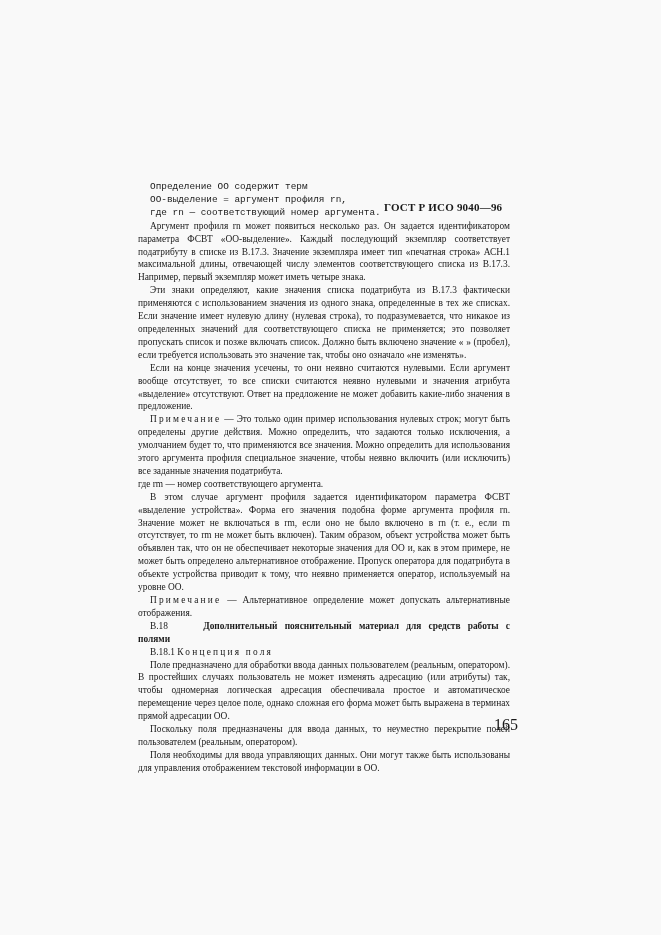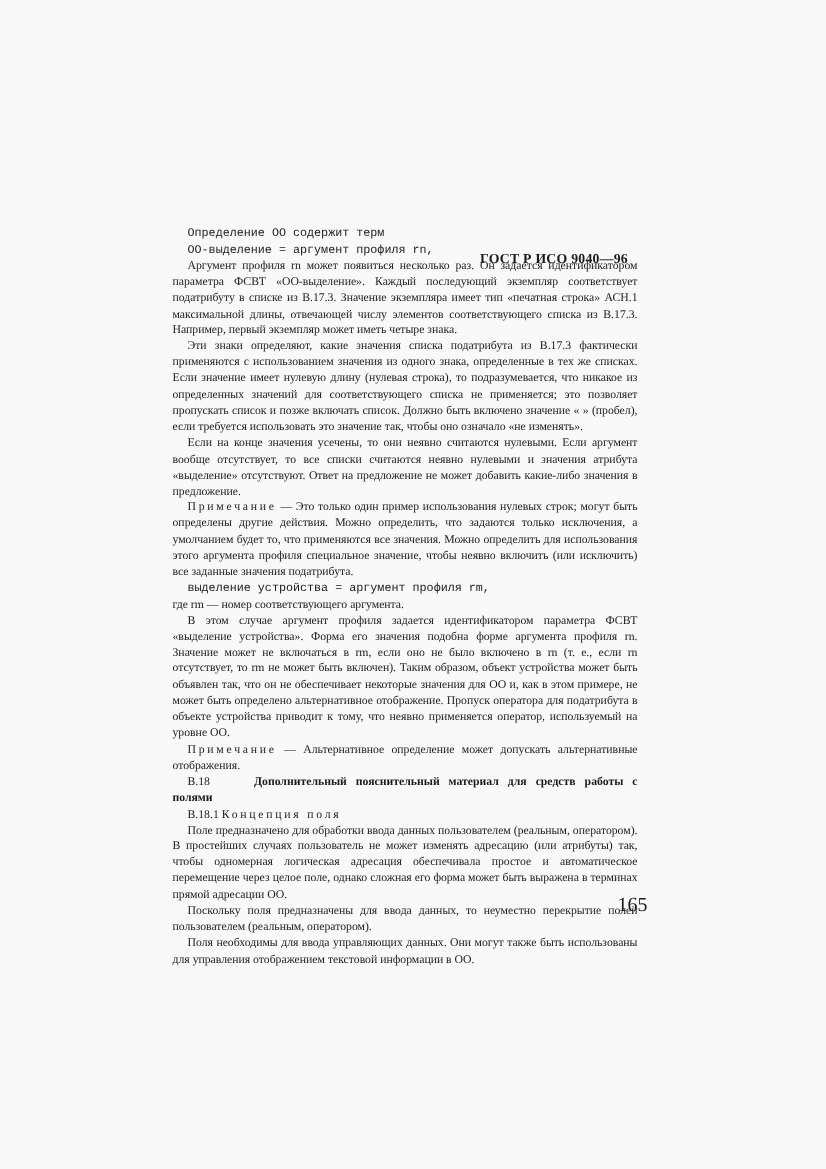--- a/index.html
+++ b/index.html
@@ -31,25 +31,25 @@
   }
 </style>
 </head>
 <body>
 
 <div class="header">ГОСТ Р ИСО 9040—96</div>
 
 <div class="body-text">
   <p class="formula">Определение ОО содержит терм</p>
   <p class="formula">ОО-выделение = аргумент профиля rn,</p>
+  <p class="formula">где rn — соответствующий номер аргумента.</p>
   <p class="ind">Аргумент профиля rn может появиться несколько раз. Он задается идентификатором параметра ФСВТ «ОО-выделение». Каждый последующий экземпляр соответствует податрибуту в списке из В.17.3. Значение экземпляра имеет тип «печатная строка» АСН.1 максимальной длины, отвечающей числу элементов соответствующего списка из В.17.3. Например, первый экземпляр может иметь четыре знака.</p>
   <p class="ind">Эти знаки определяют, какие значения списка податрибута из В.17.3 фактически применяются с использованием значения из одного знака, определенные в тех же списках. Если значение имеет нулевую длину (нулевая строка), то подразумевается, что никакое из определенных значений для соответствующего списка не применяется; это позволяет пропускать список и позже включать список. Должно быть включено значение « » (пробел), если требуется использовать это значение так, чтобы оно означало «не изменять».</p>
   <p class="ind">Если на конце значения усечены, то они неявно считаются нулевыми. Если аргумент вообще отсутствует, то все списки считаются неявно нулевыми и значения атрибута «выделение» отсутствуют. Ответ на предложение не может добавить какие-либо значения в предложение.</p>
   <p class="ind"><span class="spaced">Примечание</span><span> — Это только один пример использования нулевых строк; могут быть определены другие действия. Можно определить, что задаются только исключения, а умолчанием будет то, что применяются все значения. Можно определить для использования этого аргумента профиля специальное значение, чтобы неявно включить (или исключить) все заданные значения податрибута.</span></p>
-  <p class="formula">выделение устройства = аргумент профиля rm,</p>
   <p>где rm — номер соответствующего аргумента.</p>
   <p class="ind">В этом случае аргумент профиля задается идентификатором параметра ФСВТ «выделение устройства». Форма его значения подобна форме аргумента профиля rn. Значение может не включаться в rm, если оно не было включено в rn (т. е., если rn отсутствует, то rm не может быть включен). Таким образом, объект устройства может быть объявлен так, что он не обеспечивает некоторые значения для ОО и, как в этом примере, не может быть определено альтернативное отображение. Пропуск оператора для податрибута в объекте устройства приводит к тому, что неявно применяется оператор, используемый на уровне ОО.</p>
   <p class="ind"><span class="spaced">Примечание</span><span> — Альтернативное определение может допускать альтернативные отображения.</span></p>
   <p class="ind"><span>В.18</span> <span class="bold">Дополнительный пояснительный материал для средств работы с полями</span></p>
   <p class="ind"><span>В.18.1</span> <span class="spaced">Концепция поля</span></p>
   <p class="ind">Поле предназначено для обработки ввода данных пользователем (реальным, оператором). В простейших случаях пользователь не может изменять адресацию (или атрибуты) так, чтобы одномерная логическая адресация обеспечивала простое и автоматическое перемещение через целое поле, однако сложная его форма может быть выражена в терминах прямой адресации ОО.</p>
   <p class="ind">Поскольку поля предназначены для ввода данных, то неуместно перекрытие полей пользователем (реальным, оператором).</p>
   <p class="ind">Поля необходимы для ввода управляющих данных. Они могут также быть использованы для управления отображением текстовой информации в ОО.</p>
 </div>
 

